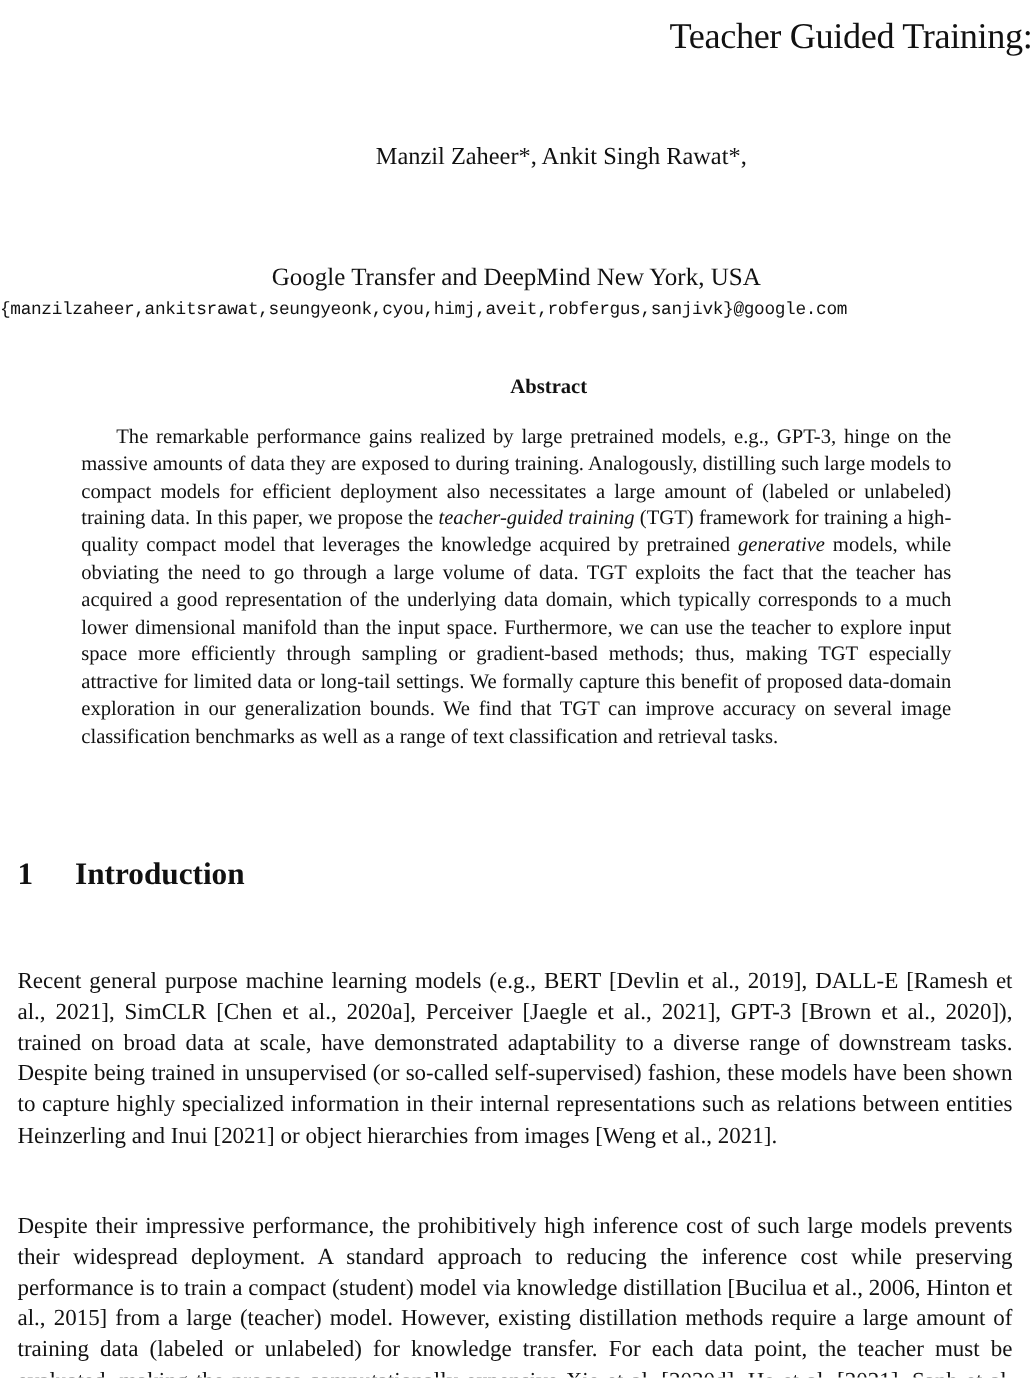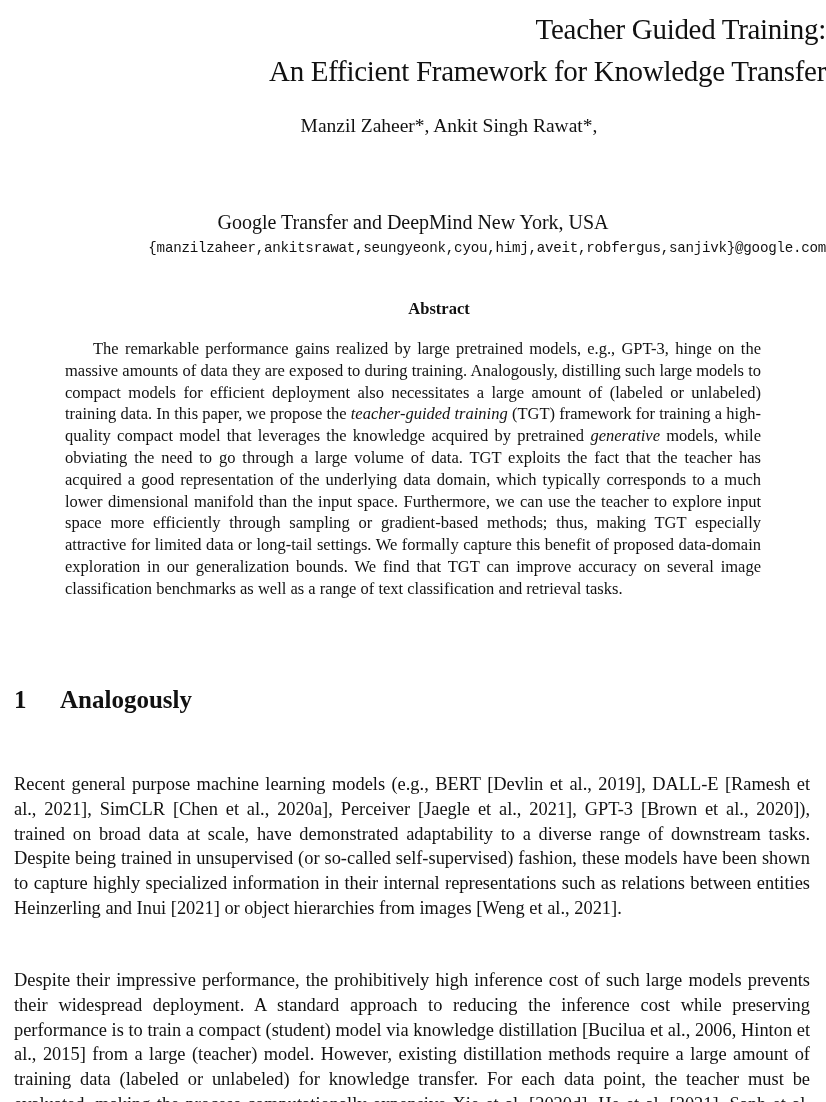--- a/index.html
+++ b/index.html
@@ -14,21 +14,21 @@
     }
     .authors {
       position: absolute; left: 0; width: 826px; top: 113px; text-align: center;
       font-size: 19.5px; line-height: 26.5px; margin-left: 36px;
     }
     .affil {
       position: absolute; left: 0; width: 826px; top: 208px; text-align: center;
       font-size: 20px; line-height: 28px;
     }
     .emails {
-      position: absolute; left: 0; width: 826px; top: 237px; text-align: right;
+      position: absolute; left: 0; width: 826px; top: 237px; text-align: left;
       font-family: "Liberation Mono", "DejaVu Sans Mono", monospace;
       font-size: 14.2px; line-height: 22px; letter-spacing: -0.25px;
     }
     .abs-head {
       position: absolute; left: 0; width: 826px; top: 298px; text-align: center;
       font-weight: bold; font-size: 16.5px; line-height: 22px; padding-left: 26px;
     }
     .abs-body {
       position: absolute; left: 65px; width: 696px; top: 338px;
       font-size: 16.5px; line-height: 21.8px; text-align: justify;
@@ -45,31 +45,30 @@
     }
     .p1 { top: 772px; }
     .p2 { top: 968px; }
     em { font-style: italic; }
   </style>
 </head>
 <body>
 
 <div class="title">
   <div>Teacher Guided Training:</div>
-  <div>An Efficient Framework for Knowledge Transfer</div>
 </div>
 
 <div class="authors">
   <div>Manzil Zaheer*, Ankit Singh Rawat*,</div>
 </div>
 
 <div class="affil">Google Transfer and DeepMind New York, USA</div>
 <div class="emails">{manzilzaheer,ankitsrawat,seungyeonk,cyou,himj,aveit,robfergus,sanjivk}@google.com</div>
 
 <div class="abs-head">Abstract</div>
 <div class="abs-body"><span>The remarkable performance gains realized by large pretrained models, e.g., GPT-3, hinge on the massive amounts of data they are exposed to during training. Analogously, distilling such large models to compact models for efficient deployment also necessitates a large amount of (labeled or unlabeled) training data. In this paper, we propose the </span><em>teacher-guided training</em><span> (TGT) framework for training a high-quality compact model that leverages the knowledge acquired by pretrained </span><em>generative</em><span> models, while obviating the need to go through a large volume of data. TGT exploits the fact that the teacher has acquired a good representation of the underlying data domain, which typically corresponds to a much lower dimensional manifold than the input space. Furthermore, we can use the teacher to explore input space more efficiently through sampling or gradient-based methods; thus, making TGT especially attractive for limited data or long-tail settings. We formally capture this benefit of proposed data-domain exploration in our generalization bounds. We find that TGT can improve accuracy on several image classification benchmarks as well as a range of text classification and retrieval tasks.</span></div>
 
 <div class="sec-head">
-  <span class="sec-num">1</span><span>Analogously</span>
+  <span class="sec-num">1</span><span>Introduction</span>
 </div>
 
 <div class="para p1">Recent general purpose machine learning models (e.g., BERT [Devlin et al., 2019], DALL-E [Ramesh et al., 2021], SimCLR [Chen et al., 2020a], Perceiver [Jaegle et al., 2021], GPT-3 [Brown et al., 2020]), trained on broad data at scale, have demonstrated adaptability to a diverse range of downstream tasks. Despite being trained in unsupervised (or so-called self-supervised) fashion, these models have been shown to capture highly specialized information in their internal representations such as relations between entities Heinzerling and Inui [2021] or object hierarchies from images [Weng et al., 2021].</div>
 <div class="para p2">Despite their impressive performance, the prohibitively high inference cost of such large models prevents their widespread deployment. A standard approach to reducing the inference cost while preserving performance is to train a compact (student) model via knowledge distillation [Bucilua et al., 2006, Hinton et al., 2015] from a large (teacher) model. However, existing distillation methods require a large amount of training data (labeled or unlabeled) for knowledge transfer. For each data point, the teacher must be evaluated, making the process computationally expensive Xie et al. [2020d], He et al. [2021], Sanh et al. [2019a].</div>
 
 </body></html>

